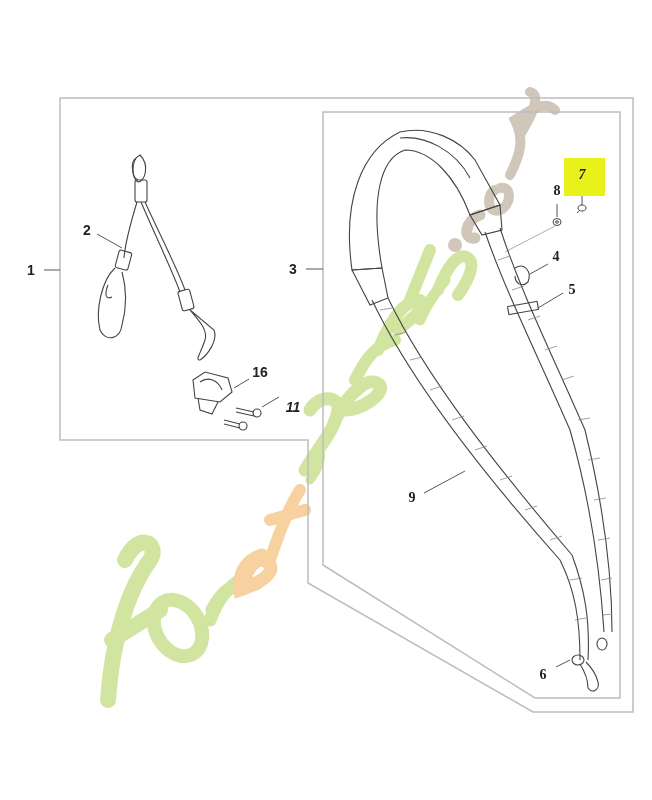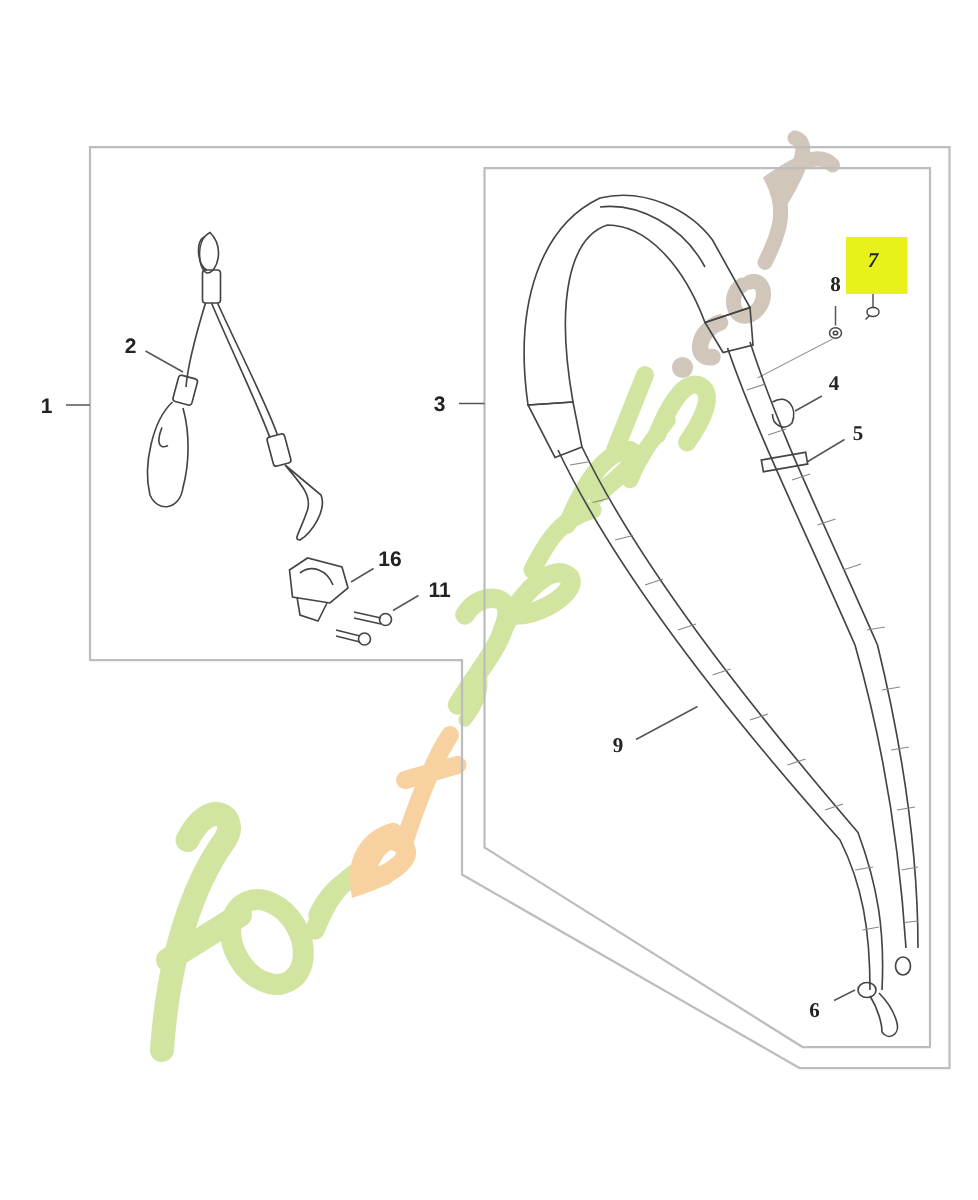--- a/index.html
+++ b/index.html
@@ -147,15 +147,15 @@
   <span class="callout sans" style="left:24px;top:262px;width:14px;">1</span>
   <span class="callout sans" style="left:80px;top:222px;width:14px;">2</span>
   <span class="callout sans" style="left:286px;top:261px;width:14px;">3</span>
   <span class="callout" style="left:549px;top:249px;width:14px;">4</span>
   <span class="callout" style="left:565px;top:282px;width:14px;">5</span>
   <span class="callout" style="left:536px;top:667px;width:14px;">6</span>
   <span class="callout" style="left:575px;top:167px;width:14px;font-style:italic;">7</span>
   <span class="callout" style="left:550px;top:183px;width:14px;">8</span>
   <span class="callout" style="left:405px;top:490px;width:14px;">9</span>
   <span class="callout sans" style="left:250px;top:364px;width:20px;">16</span>
-  <span class="callout sans" style="left:283px;top:385px;width:20px;">11</span>
+  <span class="callout sans" style="left:283px;top:399px;width:20px;font-style:italic;">11</span>
 
 </div>
 
 </body></html>

